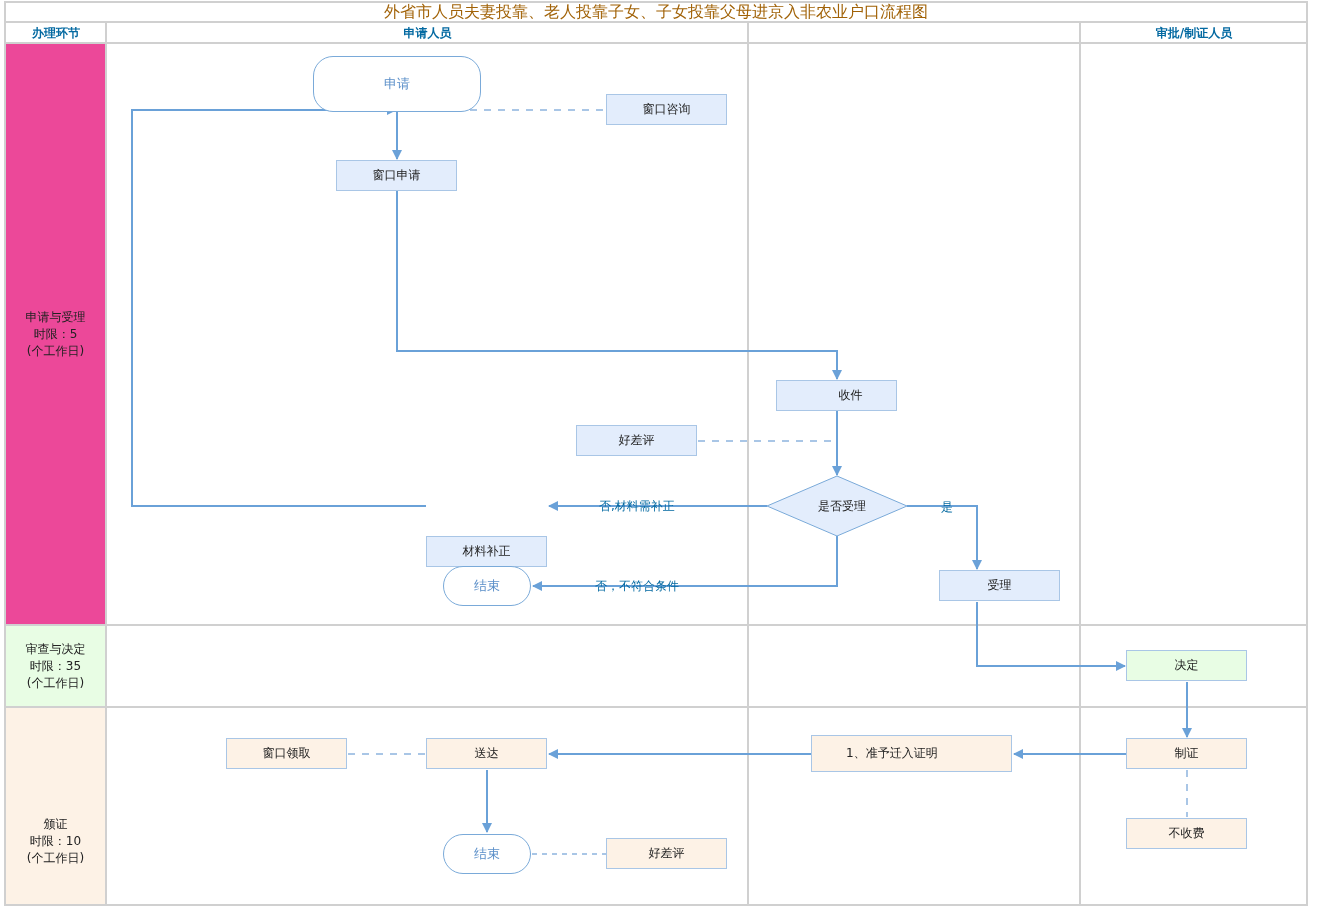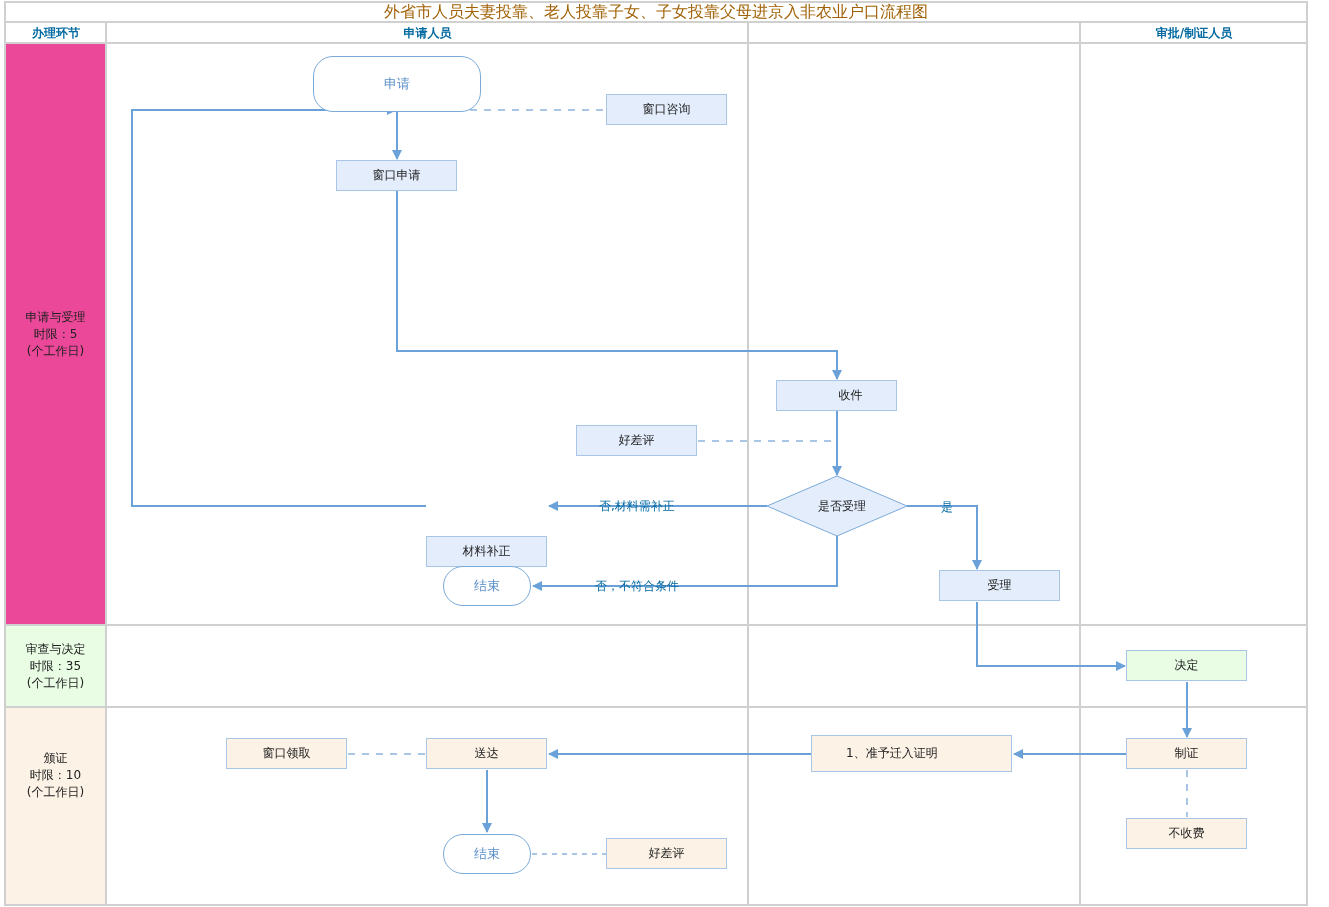--- a/index.html
+++ b/index.html
@@ -41,21 +41,21 @@
   <div class="cell phase" style="left:6px;top:44px;width:99px;height:580px;background:#ec4899;flex-direction:column;">
     <span>申请与受理</span>
     <span>时限：5</span>
     <span>(个工作日)</span>
   </div>
   <div class="cell phase" style="left:6px;top:626px;width:99px;height:80px;background:#e8fde4;flex-direction:column;">
     <span>审查与决定</span>
     <span>时限：35</span>
     <span>(个工作日)</span>
   </div>
-  <div class="cell phase" style="left:6px;top:708px;width:99px;height:196px;background:#fdf2e6;flex-direction:column;justify-content:flex-start;padding-top:42px;text-align:center;">
+  <div class="cell phase" style="left:6px;top:708px;width:99px;height:196px;background:#fdf2e6;flex-direction:column;justify-content:flex-start;padding-top:108px;text-align:center;">
     <span>颁证</span>
     <span>时限：10</span>
     <span>(个工作日)</span>
   </div>
 
   <div class="cell title" style="left:6px;top:3px;width:1300px;height:19px;">外省市人员夫妻投靠、老人投靠子女、子女投靠父母进京入非农业户口流程图</div>
   <div class="cell colhead" style="left:6px;top:23px;width:100px;height:20px;">办理环节</div>
   <div class="cell colhead" style="left:107px;top:23px;width:641px;height:20px;">申请人员</div>
   <div class="cell colhead" style="left:1081px;top:23px;width:226px;height:20px;">审批/制证人员</div>
 

